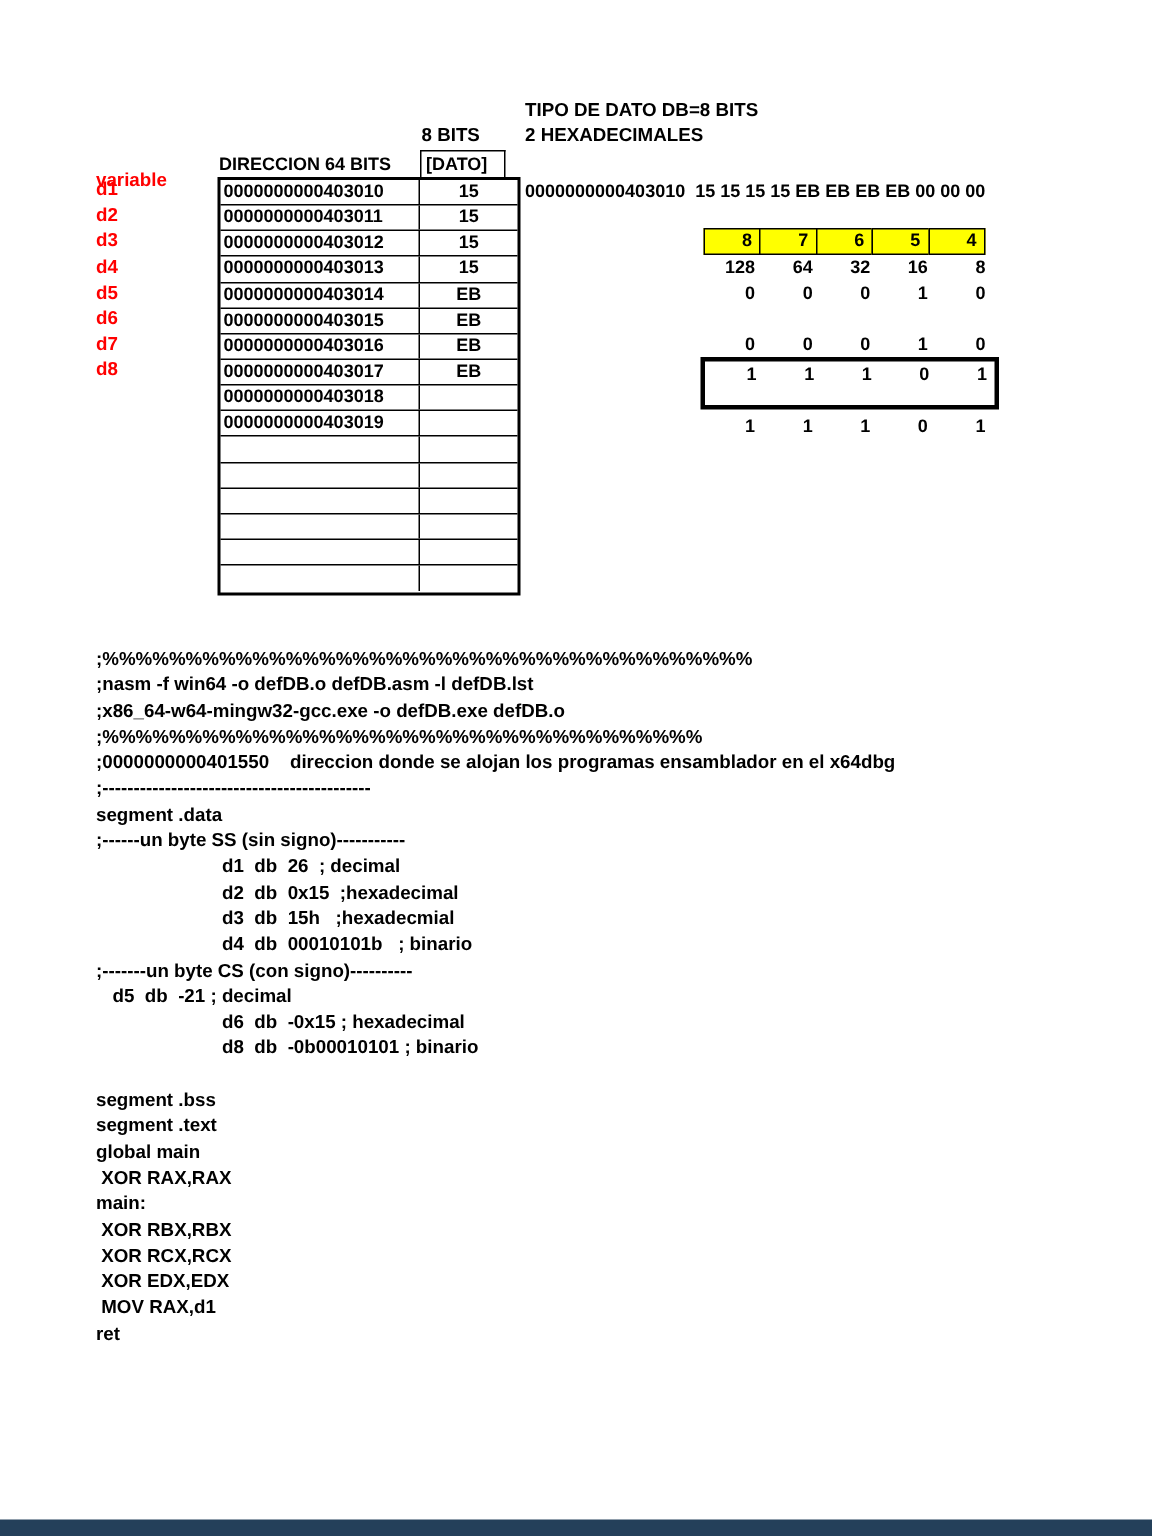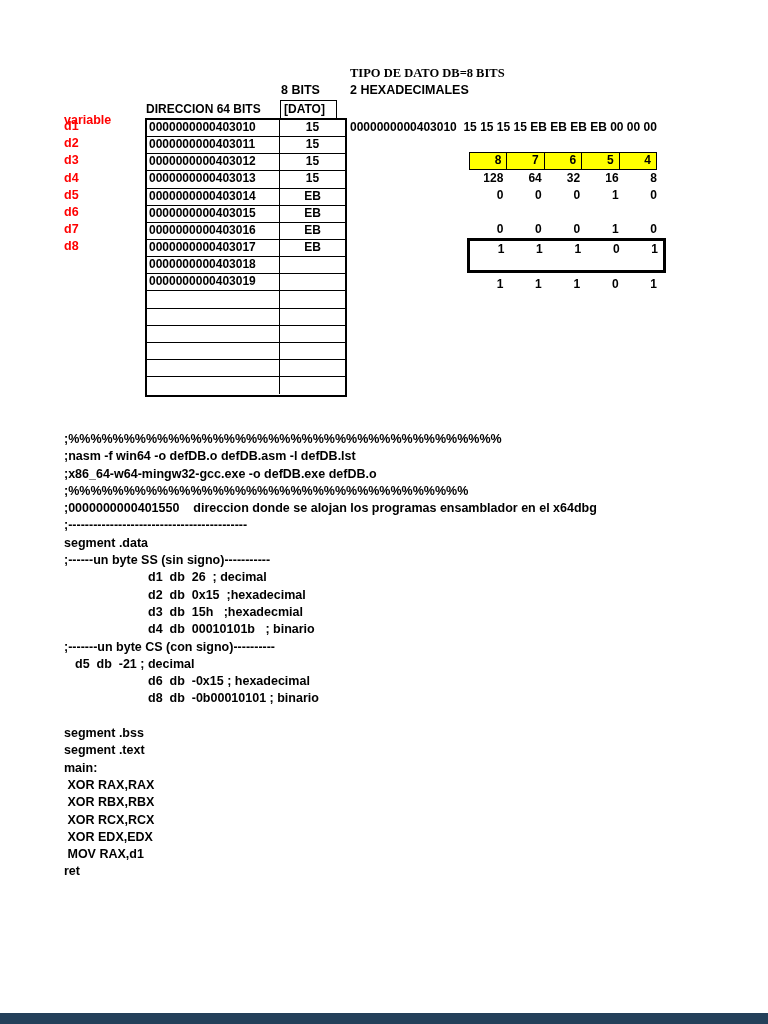--- a/index.html
+++ b/index.html
@@ -40,21 +40,21 @@
   .ind1 { padding-left:11px; }
   .ind2 { padding-left:84px; }
 
   .footer-bar { left:0; top:1013px; width:768px; height:11px; background:#24405a; }
 </style>
 </head>
 <body>
 
 <div class="page">
 
-  <div class="abs t125" style="left:350px; top:66px;font-family:Liberation Serif, serif;">TIPO DE DATO DB=8 BITS</div>
+  <div class="abs t125" style="left:350px; top:66px;">TIPO DE DATO DB=8 BITS</div>
   <div class="abs t125" style="left:350px; top:83px;">2 HEXADECIMALES</div>
   <div class="abs t125" style="left:281px; top:83px;">8 BITS</div>
 
   <div class="abs t125 red" style="left:64px; top:101px;">variable</div>
   <div class="abs t12" style="left:146px; top:102px;">DIRECCION 64 BITS</div>
   <div class="abs dato-hdr" style="left:280px; top:100px;">[DATO]</div>
 
   <div class="abs varcol" style="left:64px; top:119px;">
     <div>d1</div>
     <div>d2</div>
@@ -195,22 +195,23 @@
     <div class="ind2">d2  db  0x15  ;hexadecimal</div>
     <div class="ind2">d3  db  15h   ;hexadecmial</div>
     <div class="ind2">d4  db  00010101b   ; binario</div>
     <div>;-------un byte CS (con signo)----------</div>
     <div class="ind1">d5  db  -21 ; decimal</div>
     <div class="ind2">d6  db  -0x15 ; hexadecimal</div>
     <div class="ind2">d8  db  -0b00010101 ; binario</div>
     <div></div>
     <div>segment .bss</div>
     <div>segment .text</div>
+    <div>global main</div>
+    <div> XOR RAX,RAX</div>
     <div>main:</div>
-    <div> XOR RAX,RAX</div>
     <div> XOR RBX,RBX</div>
     <div> XOR RCX,RCX</div>
     <div> XOR EDX,EDX</div>
     <div> MOV RAX,d1</div>
     <div>ret</div>
   </div>
 
   <div class="abs footer-bar"></div>
 
 </div>

